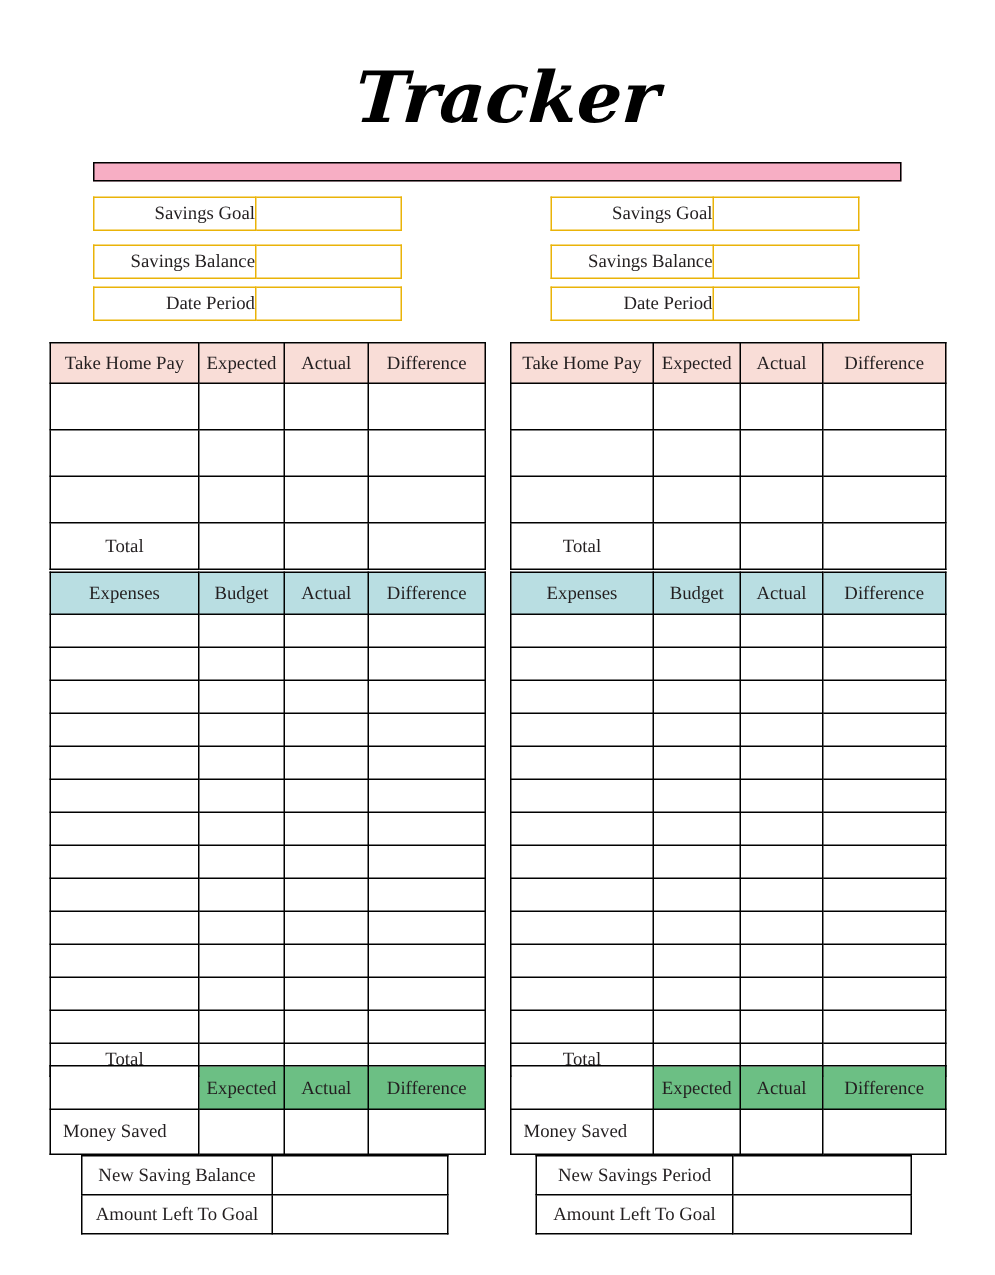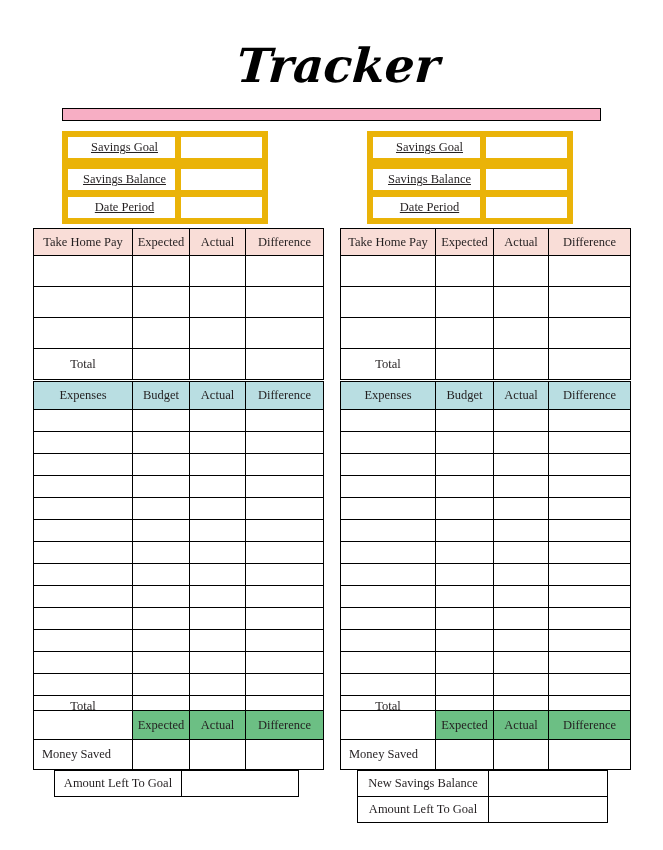--- a/index.html
+++ b/index.html
@@ -81,28 +81,27 @@
   .hdr-green   { background: #6cbf84; }
   .blank-cell  { background: #ffffff; }
 
   
   .info-tbl {
     position: absolute;
     border-collapse: collapse;
     table-layout: fixed;
   }
   .info-tbl td {
-    border: 6px solid #eab308;
+    border: 1px solid #eab308;
     height: 21px;
     font-size: 12.5px;
     line-height: 1;
     padding: 0 0 0 6px;
-    text-align: center;
+    text-align: right;
     vertical-align: middle;
-    text-decoration: underline;
   }
   .info-tbl td.val { padding: 0; }
 
   
   .sub-tbl {
     position: absolute;
     border-collapse: collapse;
     table-layout: fixed;
   }
   .sub-tbl td {
@@ -322,20 +321,24 @@
   </tr>
 </tbody>
   </table>
 
 <table class="sub-tbl" id="left-goal" style="left:54px; top:770px; width:244px;">
   <colgroup>
       <col style="width:127px">
       <col style="width:117px">
     </colgroup>
   <tbody>
+      <tr>
+    <td>New Saving Balance</td>
+    <td class="val"></td>
+  </tr>
   <tr>
     <td>Amount Left To Goal</td>
     <td class="val"></td>
   </tr>
 </tbody>
   </table>
 
 <table class="info-tbl" id="right-info-0" style="left:367px; top:131px; width:206px;">
   <tbody>
       <tr>
@@ -530,21 +533,21 @@
 </tbody>
   </table>
 
 <table class="sub-tbl" id="right-goal" style="left:357px; top:770px; width:250px;">
   <colgroup>
       <col style="width:131px">
       <col style="width:119px">
     </colgroup>
   <tbody>
       <tr>
-    <td>New Savings Balance</td>
+    <td>New Savings Period</td>
     <td class="val"></td>
   </tr>
   <tr>
     <td>Amount Left To Goal</td>
     <td class="val"></td>
   </tr>
 </tbody>
   </table>
 
 </body></html>

